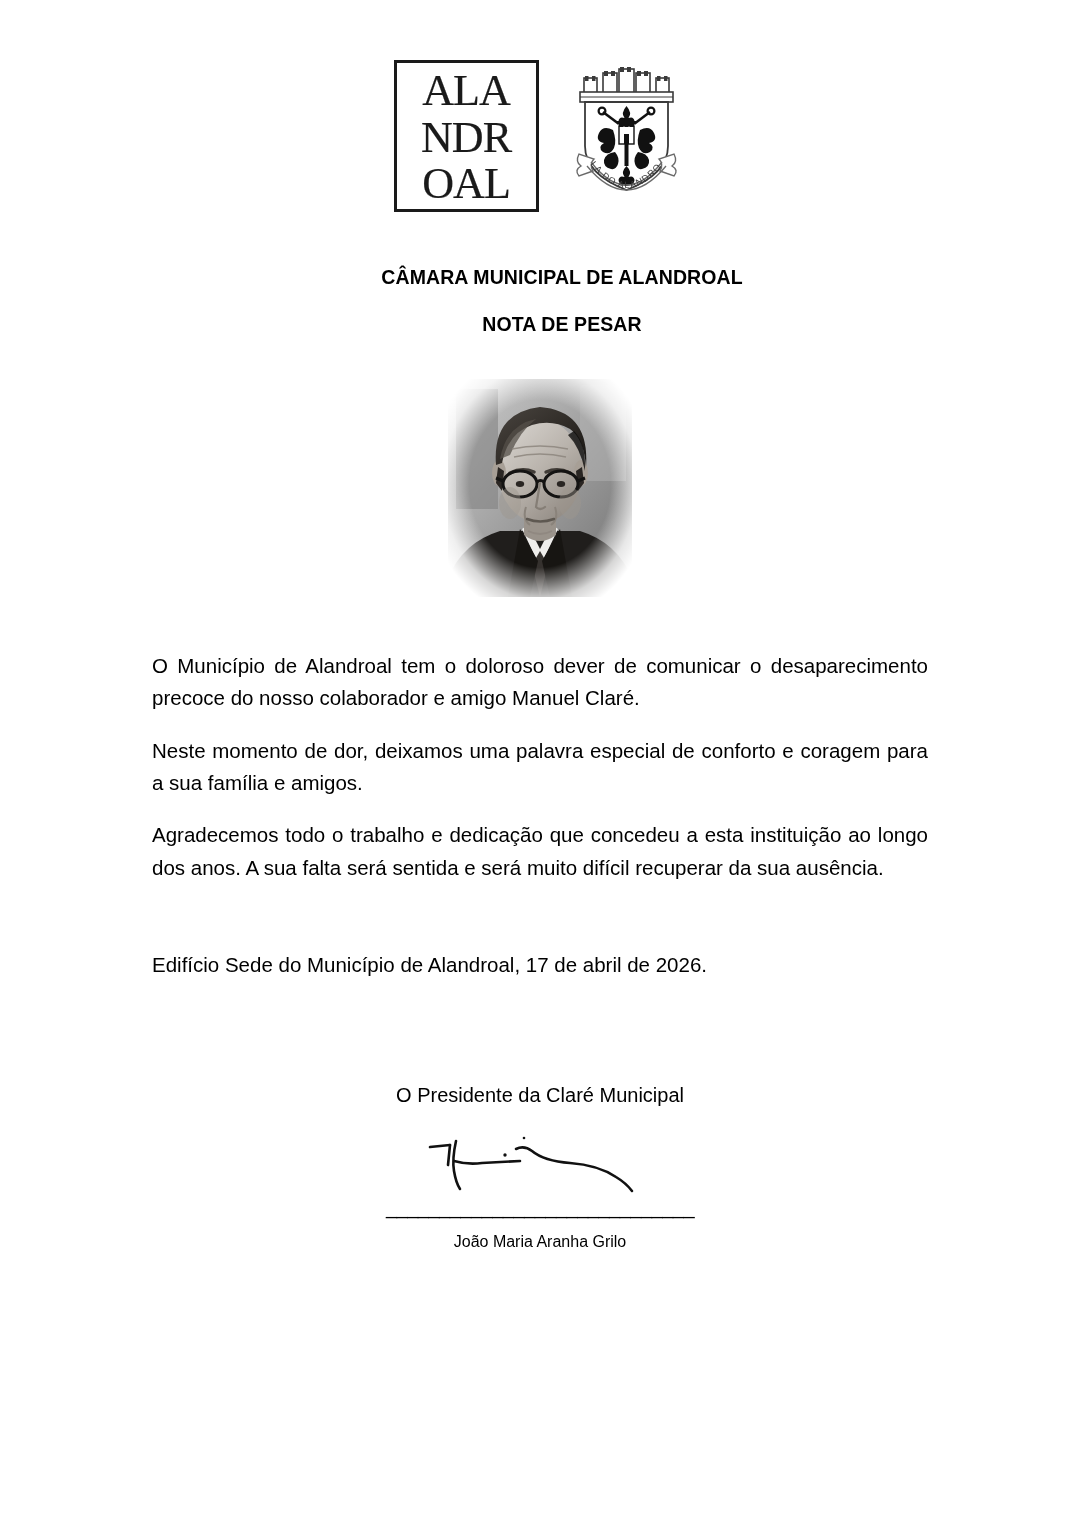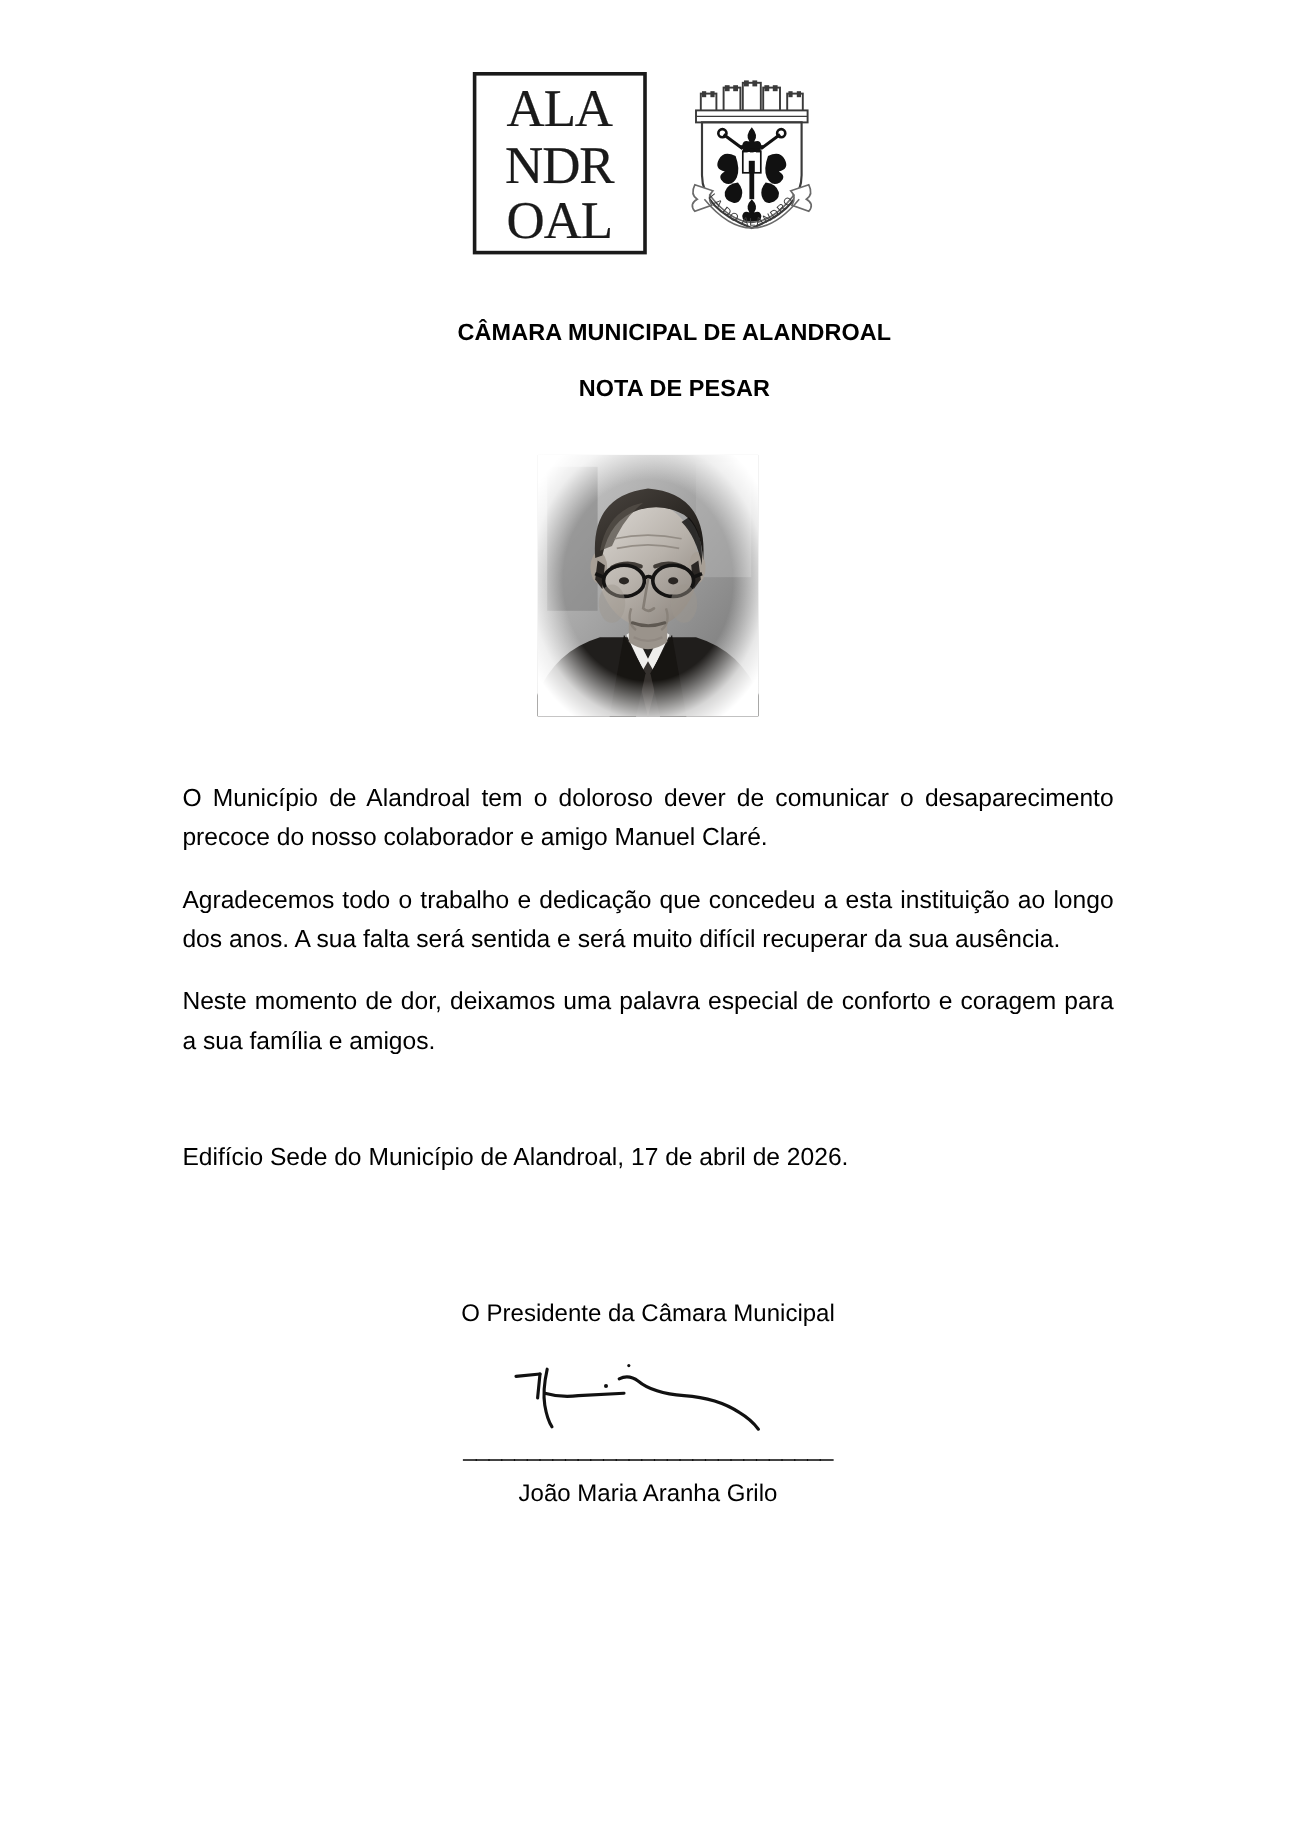--- a/index.html
+++ b/index.html
@@ -125,21 +125,21 @@
   }
   .sig-mark { width: 240px; height: 70px; display: block; }
   .sig-rule {
     font-size: 20px;
     letter-spacing: -0.5px;
     line-height: 1;
     margin: 0;
     white-space: nowrap;
   }
   .sig-name {
-    font-size: 20px;
+    font-size: 16px;
     line-height: 1.4;
     margin: 14px 0 0 0;
   }
 </style>
 </head>
 <body>
 
 <div class="page">
 
   <div class="letterhead">
@@ -318,28 +318,28 @@
 
         <ellipse cx="62" cy="124" rx="11" ry="16" fill="#9d968e" opacity="0.45"></ellipse>
         <ellipse cx="122" cy="124" rx="11" ry="16" fill="#9d968e" opacity="0.45"></ellipse>
       </g>
       <rect x="0" y="0" width="184" height="218" fill="url(#vig)"></rect>
     </svg>
   </div>
 
   <div class="body-block">
     <p class="para">O Município de Alandroal tem o doloroso dever de comunicar o desaparecimento precoce do nosso colaborador e amigo Manuel Claré.</p>
+    <p class="para">Neste momento de dor, deixamos uma palavra especial de conforto e coragem para a sua família e amigos.</p>
     <p class="para">Agradecemos todo o trabalho e dedicação que concedeu a esta instituição ao longo dos anos. A sua falta será sentida e será muito difícil recuperar da sua ausência.</p>
-    <p class="para">Neste momento de dor, deixamos uma palavra especial de conforto e coragem para a sua família e amigos.</p>
   </div>
 
   <div class="date-line">Edifício Sede do Município de Alandroal, 17 de abril de 2026.</div>
 
   <div class="signature-block">
-    <div class="sig-role">O Presidente da Câmara Municipal</div>
+    <div class="sig-role">O Presidente da Claré Municipal</div>
 
     <div class="sig-mark-wrap">
       <svg class="sig-mark" viewBox="0 0 240 70" xmlns="http://www.w3.org/2000/svg">
         <g fill="none" stroke="#111111" stroke-width="2.6" stroke-linecap="round" stroke-linejoin="round">
           <path d="M10 22 L30 20"></path>
           <path d="M30 20 L28 40"></path>
           <path d="M36 16 Q32 34 34 46 Q36 58 40 64"></path>
           <path d="M34 36 Q48 40 62 38 L100 36"></path>
           <path d="M96 24 Q104 20 112 26 Q124 36 150 38 Q178 40 196 52 Q206 58 212 66"></path>
         </g>

